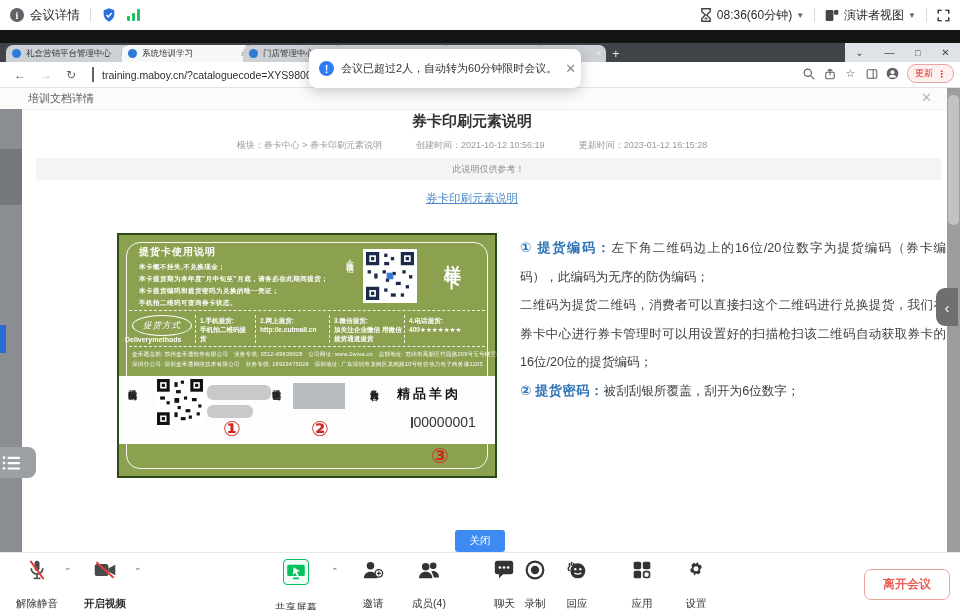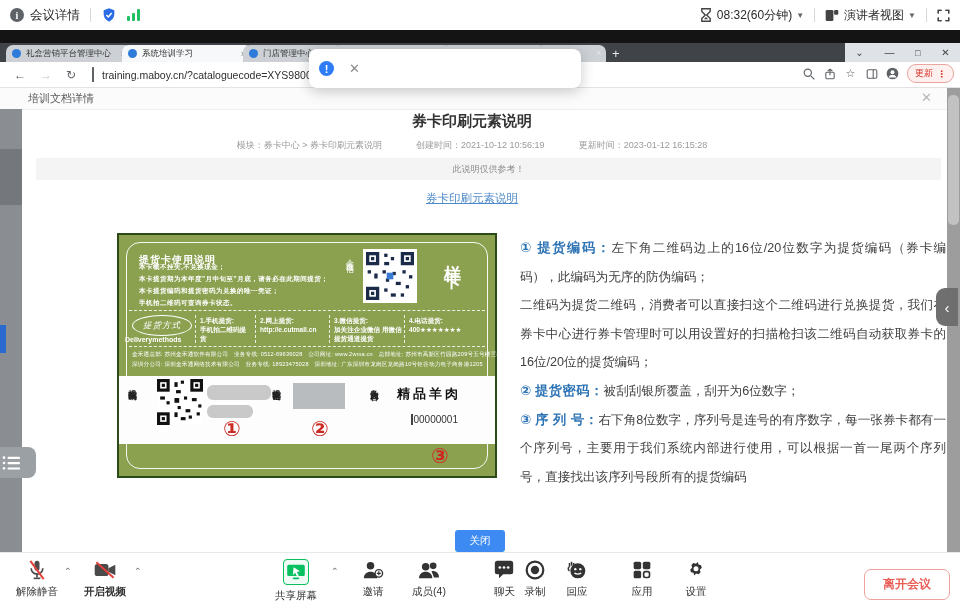--- a/index.html
+++ b/index.html
@@ -66,61 +66,61 @@
   #meta-row{position:absolute;left:0;top:52px;width:944px;display:flex;justify-content:center;gap:34px;
             font-size:9px;color:#9a9a9a;}
   #notice{position:absolute;left:36px;top:71px;width:905px;height:22px;background:#f4f4f5;
           display:flex;align-items:center;justify-content:center;font-size:9px;color:#8a8a8a;}
   #doc-link{position:absolute;left:0;top:104px;width:944px;text-align:center;font-size:11.5px;color:#4e8ac9;
             text-decoration:underline;}
 
   
   #card{position:absolute;left:117px;top:146px;width:376px;height:241px;background:#8ba150;border:2px solid #2c4a17;}
   #card .outline{position:absolute;inset:7px;border:1.5px solid rgba(255,255,255,.92);border-radius:14px;z-index:1;}
-  #usage-title{position:absolute;left:20px;top:18px;font-size:10px;font-weight:bold;color:#fff;z-index:2;letter-spacing:1px;}
+  #usage-title{position:absolute;left:20px;top:10px;font-size:10px;font-weight:bold;color:#fff;z-index:2;letter-spacing:1px;}
   .usage-line{position:absolute;left:20px;font-size:6.5px;font-weight:bold;color:#fff;z-index:2;letter-spacing:.5px;}
   .vtext{writing-mode:vertical-rl;text-orientation:upright;}
   #wechat-label{position:absolute;left:224px;top:18px;font-size:8px;color:#fff;z-index:2;letter-spacing:2px;}
   #qr-top{position:absolute;left:244px;top:14px;width:54px;height:54px;background:#fff;padding:3px;box-sizing:border-box;z-index:2;}
   #sample-label{position:absolute;left:322px;top:16px;font-size:17px;font-weight:bold;color:#fff;z-index:2;letter-spacing:7px;}
   .dash-h{position:absolute;left:10px;width:356px;border-top:1.5px dashed rgba(255,255,255,.85);z-index:2;}
   .dash-v{position:absolute;top:80px;height:28px;border-left:1.5px dashed rgba(255,255,255,.85);z-index:2;}
   #delivery-oval{position:absolute;left:13px;top:80px;width:58px;height:19px;border:1.2px solid #fff;border-radius:50%;
     display:flex;align-items:center;justify-content:center;font-size:8.5px;font-style:italic;color:#fff;z-index:2;letter-spacing:1px;}
   #delivery-sub{position:absolute;left:6px;top:101px;font-size:7px;font-weight:bold;color:#fff;z-index:2;}
   .method{position:absolute;top:81px;font-size:6.6px;font-weight:bold;color:#fff;line-height:9px;z-index:2;}
   .company{position:absolute;left:13px;font-size:5.6px;color:#fff;z-index:2;white-space:nowrap;letter-spacing:.2px;}
   #card-band{position:absolute;left:0;top:141px;width:376px;height:68px;background:#fdfdfd;z-index:3;}
   .field-v{position:absolute;font-size:8.5px;font-weight:bold;color:#222;letter-spacing:1px;}
   #qr-bottom{position:absolute;left:38px;top:3px;width:46px;height:46px;}
   .blur-blob{position:absolute;background:#c9c9c9;border-radius:6px;filter:blur(.7px);}
   .scratch{position:absolute;left:174px;top:7px;width:52px;height:26px;background:#b9bcbe;}
   .mark{position:absolute;font-size:21px;color:#cc2b24;font-weight:bold;z-index:4;line-height:21px;}
   #remark-product{position:absolute;left:278px;top:9px;font-size:13px;font-weight:bold;color:#111;letter-spacing:3px;}
-  #serial-wrap{position:absolute;left:292px;top:38px;font-size:10px;color:#333;display:flex;align-items:center;justify-content:space-between;}
+  #serial-wrap{position:absolute;left:292px;top:38px;font-size:14px;color:#333;display:flex;align-items:center;justify-content:space-between;}
   #serial-cursor{width:1.5px;height:11px;background:#444;margin-right:1px;}
 
   
   #explain{position:absolute;left:520px;top:147px;width:426px;font-size:12.6px;line-height:28.6px;
            color:#3f3f3f;text-align:justify;}
   #explain p{margin:0;}
   #explain .num,#explain .head{color:#2e74b5;font-weight:bold;font-size:13.2px;letter-spacing:.5px;}
 
   #close-btn{position:absolute;left:455px;top:443px;width:50px;height:22px;background:#3d8bf2;color:#fff;
              border-radius:3px;display:flex;align-items:center;justify-content:center;font-size:10.5px;}
 
   
   #scroll-strip{position:absolute;right:0;top:0;width:13px;height:465px;background:#9d9d9d;}
   #scroll-thumb{position:absolute;right:1px;top:8px;width:11px;height:130px;background:#c2c2c2;border-radius:5px;}
   #panel-handle{position:absolute;right:2px;top:201px;width:22px;height:38px;background:#6f6f6f;
                 border-radius:9px 0 0 9px;display:flex;align-items:center;justify-content:center;color:#fff;font-size:15px;}
 
   
   #bottombar{left:0;top:552px;width:960px;height:58px;background:#fff;border-top:1px solid #e8e8e8;z-index:40;}
-  .tb-item{position:absolute;top:6px;width:58px;display:flex;flex-direction:column;align-items:center;gap:4px;}
+  .tb-item{position:absolute;top:6px;width:58px;display:flex;flex-direction:column;align-items:center;gap:16px;}
   .tb-icon{height:22px;display:flex;align-items:center;justify-content:center;}
   .tb-label{font-size:10.5px;color:#333;white-space:nowrap;}
   .tb-caret{position:absolute;top:13px;font-size:9px;color:#8a8a8a;font-weight:bold;}
   .share-box{border:1.5px solid #07c160;border-radius:4px;background:#effbf4;padding:1px 2px;}
   #leave-btn{position:absolute;left:864px;top:16px;width:84px;height:29px;border:1px solid #eda49d;border-radius:7px;
              background:#fff;color:#e95d55;font-size:12px;display:flex;align-items:center;justify-content:center;font-weight:bold;}
 </style>
 </head>
 <body>
 
@@ -140,21 +140,21 @@
         <i style="height:8px;"></i>
         <i style="height:12px;"></i>
       </span>
     <span class="spacer"></span>
     <span style="margin-right:5px;">
       <svg width="12" height="14" viewBox="0 0 16 20">
           <path d="M2 1h12v4l-5 5 5 5v4H2v-4l5-5-5-5z" fill="none" stroke="#444" stroke-width="2"></path>
           <path d="M5 16h6l-3-3z" fill="#444"></path>
         </svg>
     </span>
-    <span>08:32(60分钟)</span>
+    <span>08:36(60分钟)</span>
     <span class="caret-down">▼</span>
     <span class="tb-divider"></span>
     <span style="margin-right:5px;">
       <svg width="14" height="13" viewBox="0 0 20 18">
           <rect x="1" y="1" width="11" height="16" rx="2" fill="#444"></rect>
           <rect x="13" y="1" width="6" height="7" rx="1.5" fill="#444"></rect>
         </svg>
     </span>
     <span>演讲者视图</span>
     <span class="caret-down">▼</span>
@@ -249,20 +249,21 @@
       </svg>
   </span>
   <span class="update-pill">
     <span>更新</span>
       <span style="font-weight:bold;">⋮</span>
   </span>
 </div>
 
 <div id="toast" class="abs">
   <span class="toast-ic">!</span>
+  <span class="msg">会议已超过2人，自动转为60分钟限时会议。</span>
   <span class="x">✕</span>
 </div>
 
 <div id="content" class="abs">
 
   <div id="modal-header">
     <span id="modal-title">培训文档详情</span>
     <span id="modal-close">✕</span>
   </div>
 
@@ -411,21 +412,20 @@
         <span>00000001</span>
       </span>
     </div>
     <span class="mark" style="left:312px;top:210px;">③</span>
   </div>
 
   <div id="explain">
     <p><span class="num">①</span> <span class="head">提货编码：</span><span>左下角二维码边上的16位/20位数字为提货编码（券卡编码），此编码为无序的防伪编码；</span></p>
     <p><span>二维码为提货二维码，消费者可以直接扫这个二维码进行兑换提货，我们在券卡中心进行券卡管理时可以用设置好的扫描枪扫该二维码自动获取券卡的16位/20位的提货编码；</span></p>
     <p><span class="num">②</span> <span class="head">提货密码：</span><span>被刮刮银所覆盖，刮开为6位数字；</span></p>
-    <p><span class="num">③</span> <span class="head">序 列 号：</span><span>右下角8位数字，序列号是连号的有序数字，每一张券卡都有一个序列号，主要用于我们系统内部进行使用，可以根据一首一尾两个序列号，直接找出该序列号段所有的提货编码</span></p>
   </div>
 
   <div id="close-btn">关闭</div>
 
   <div id="scroll-strip">
     <span id="scroll-thumb"></span>
   </div>
   <div id="panel-handle">‹</div>
 </div>
 

